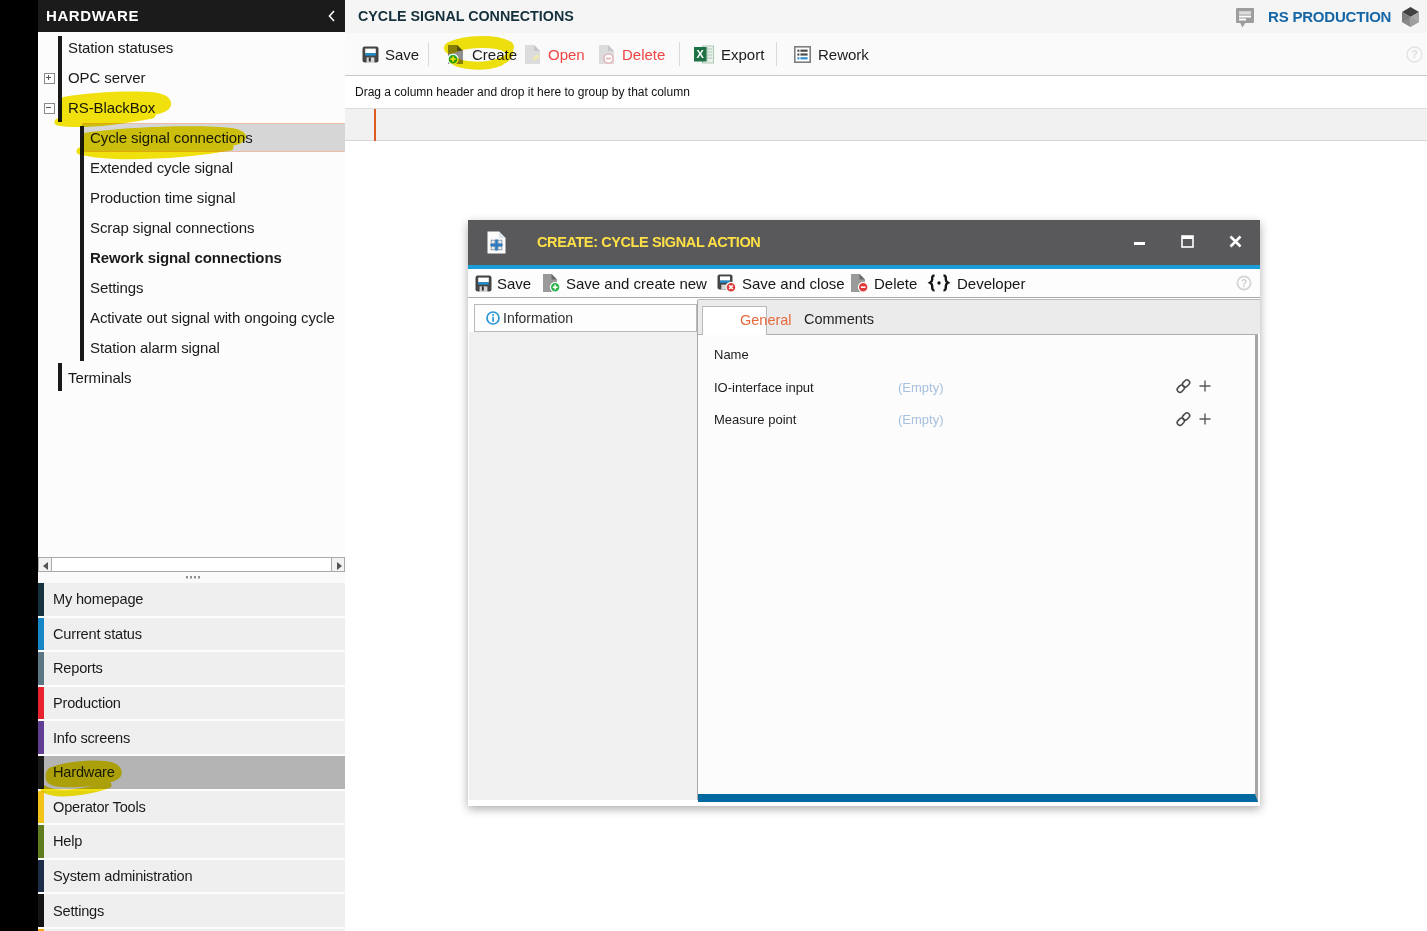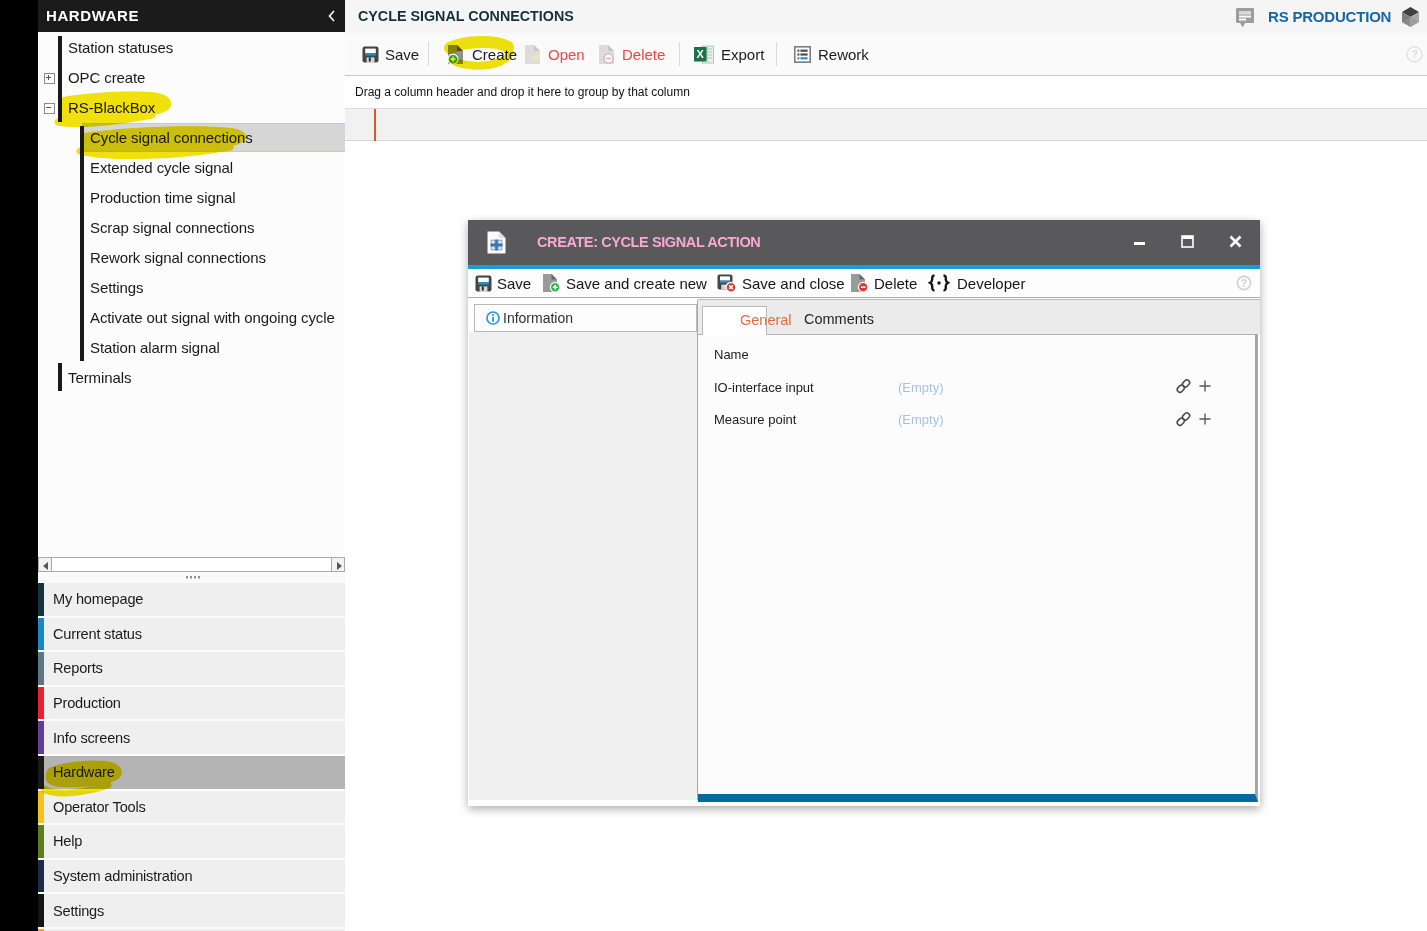--- a/index.html
+++ b/index.html
@@ -49,21 +49,21 @@
   #dragband{left:0;top:76px;width:1082px;height:32px;background:#fff;}
   #dragband .t{position:absolute;left:10px;top:0;height:32px;line-height:32px;font-size:12px;color:#111;}
   #gridhead{left:0;top:108px;width:1082px;height:33px;background:#f1f1f1;border-top:1px solid #dcdcdc;border-bottom:1px solid #d7d7d7;box-sizing:border-box;}
   #gridhead .oline{position:absolute;left:29px;top:0;width:2px;height:32px;background:#dd5a23;}
   
   #rsprod{left:923px;top:0;height:33px;line-height:33px;font-size:15px;font-weight:bold;color:#1566a6;letter-spacing:-0.2px;text-align:right;}
   
   #dlg{left:468px;top:220px;width:792px;height:586px;background:#fff;
        box-shadow:0 3px 9px rgba(0,0,0,0.33);}
   #dtitle{left:0;top:0;width:792px;height:45px;background:#59595b;}
-  #dtitle .t{position:absolute;left:69px;top:0;height:45px;line-height:45px;color:#f9a8d4;
+  #dtitle .t{position:absolute;left:69px;top:0;height:45px;line-height:45px;color:#fde047;
              font-size:14.5px;font-weight:bold;letter-spacing:-0.4px;}
   #dblue{left:0;top:45px;width:792px;height:4px;background:#199cd8;}
   #dtool{left:0;top:49px;width:792px;height:29px;background:#fdfdfd;border-bottom:1px solid #ababab;box-sizing:border-box;}
   .ditem{position:absolute;top:0;height:28px;display:flex;align-items:center;font-size:15px;color:#161616;}
   #dbody{left:0;top:0;width:792px;height:586px;}
   #lpanel-grey{left:1px;top:112px;width:228px;height:468px;background:#f0f0f0;}
   #infobox{left:6px;top:84px;width:223px;height:28px;background:#fdfdfd;border:1px solid #b9b9b9;box-sizing:border-box;}
   #infobox .t{position:absolute;left:28px;top:0;height:26px;line-height:26px;font-size:14px;color:#2f2f2f;}
   #vdivide{left:229px;top:80px;width:1px;height:500px;background:#a9a9a9;}
   #tabrow{left:230px;top:79px;width:562px;height:35px;background:#ebebeb;border-top:1px solid #b9b9b9;box-sizing:border-box;}
@@ -94,41 +94,41 @@
   <div class="vbar" style="left:42px;top:126px;height:235px;"></div>
   <div class="vbar" style="left:20px;top:363px;height:28px;"></div>
   <div class="abs trow" style="top:33px;">
       <span class="tx1">Station statuses</span>
     </div>
   <div class="abs trow" style="top:63px;">
       <span class="pmbox" style="top:10px;">
         <span class="h"></span>
         <span class="v"></span>
       </span>
-      <span class="tx1">OPC create</span>
+      <span class="tx1">OPC server</span>
     </div>
   <div class="abs trow" style="top:93px;">
       <span class="pmbox" style="top:10px;">
         <span class="h"></span>
       </span>
       <span class="tx1">RS-BlackBox</span>
     </div>
   <div class="abs trow" style="top:123px;">
       <span class="tx2">Cycle signal connections</span>
     </div>
   <div class="abs trow" style="top:183px;">
       <span class="tx2">Production time signal</span>
     </div>
   <div class="abs trow" style="top:153px;">
       <span class="tx2">Extended cycle signal</span>
     </div>
   <div class="abs trow" style="top:213px;">
       <span class="tx2">Scrap signal connections</span>
     </div>
-  <div class="abs trow" style="top:243px;">
+  <div class="abs trow" style="top:243px;font-weight:bold;">
       <span class="tx2">Rework signal connections</span>
     </div>
   <div class="abs trow" style="top:273px;">
       <span class="tx2">Settings</span>
     </div>
   <div class="abs trow" style="top:303px;">
       <span class="tx2">Activate out signal with ongoing cycle</span>
     </div>
   <div class="abs trow" style="top:333px;">
       <span class="tx2">Station alarm signal</span>

